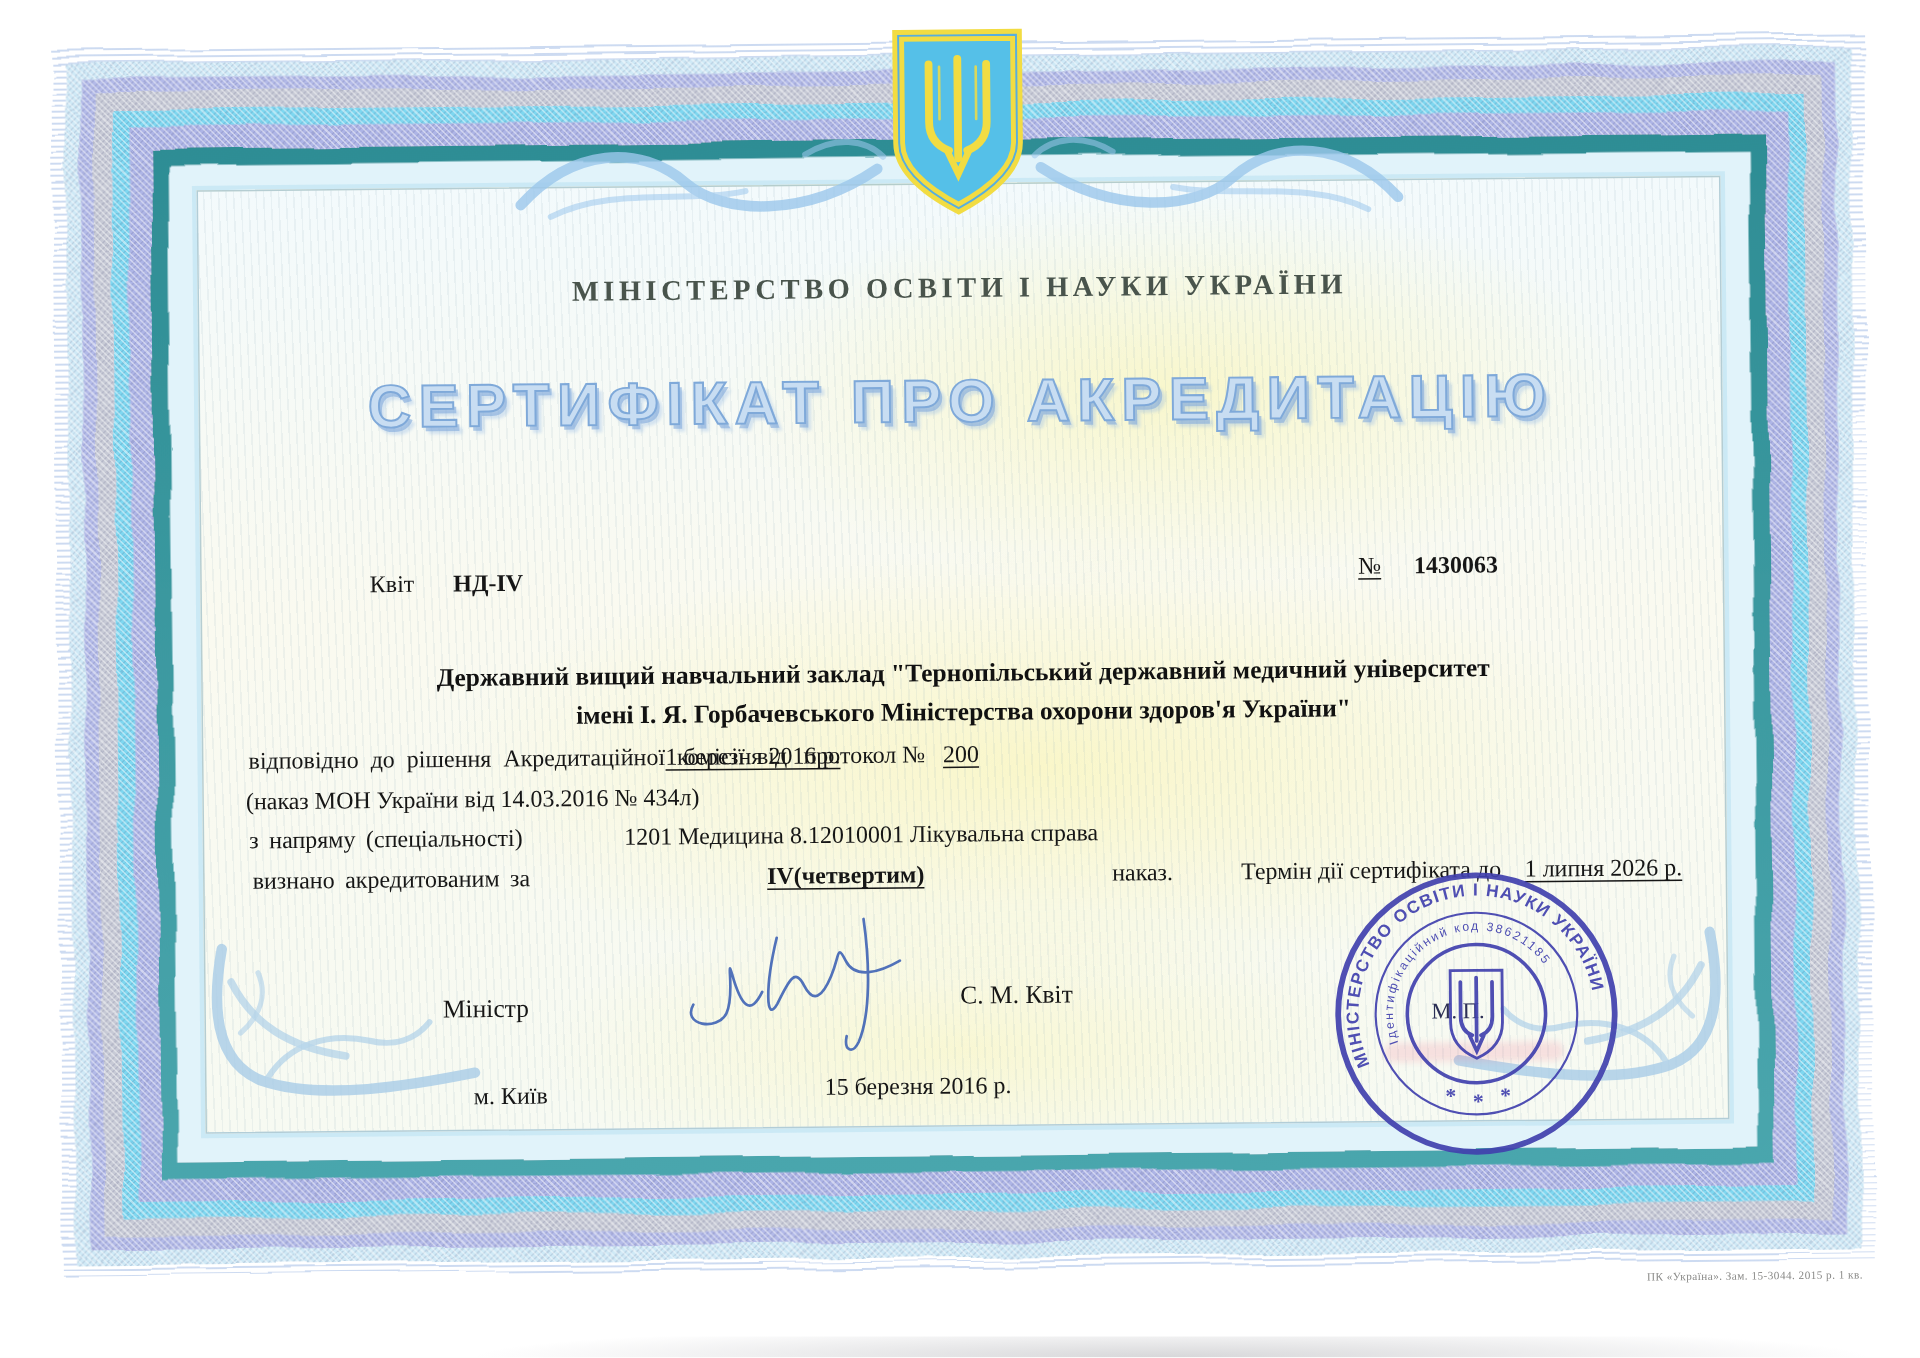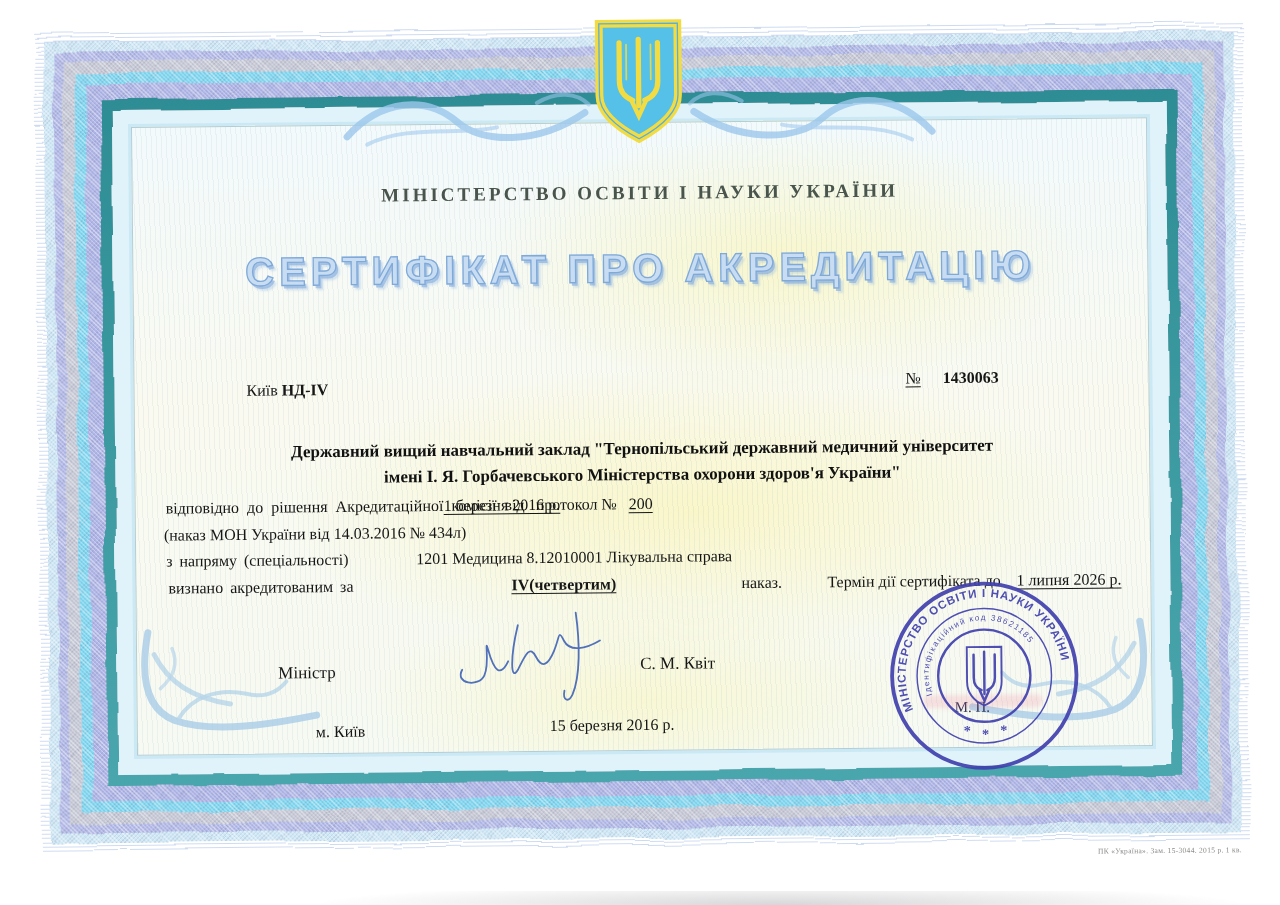--- a/index.html
+++ b/index.html
@@ -134,22 +134,22 @@
           <path d="M55,26 V102" stroke-width="6"></path>
           <path d="M47,97 L55,114 L63,97" stroke-width="5"></path>
           <path d="M41,32 V72 M69,32 V72" stroke-width="2" opacity=".85"></path>
         </g>
       </svg>
 
       <div class="abs ministry">МІНІСТЕРСТВО ОСВІТИ І НАУКИ УКРАЇНИ</div>
       <div class="abs title">СЕРТИФІКАТ ПРО АКРЕДИТАЦІЮ</div>
 
       <div class="abs bodytext" style="left:207px;top:348px">
-        <span>Київ</span>
-        <span class="b" style="">НД-IV</span>
+        <span>Квіт</span>
+        <span class="b" style="margin-left:22px">НД-IV</span>
       </div>
       <div class="abs bodytext" style="left:866px;top:342px">
         <span class="u">№</span>
         <span class="b" style="margin-left:18px">1430063</span>
       </div>
 
       <div class="abs inst" style="top:409px">Державний вищий навчальний заклад "Тернопільський державний медичний університет</div>
       <div class="abs inst" style="top:435px">імені І. Я. Горбачевського Міністерства охорони здоров'я України"</div>
 
       <div class="abs bodytext" style="left:0;right:0;top:465px;height:24px">
@@ -167,35 +167,35 @@
       </div>
 
       <div class="abs bodytext" style="left:0;right:0;top:545px;height:24px">
         <span class="abs" style="left:127px;word-spacing:3px">визнано акредитованим за</span>
         <span class="abs u b" style="left:470px">IV(четвертим)</span>
         <span class="abs" style="left:700px">наказ.</span>
         <span class="abs" style="left:786px">Термін дії сертифіката до</span>
         <span class="abs u" style="left:975px">1 липня 2026 р.</span>
       </div>
 
-      <div class="abs bodytext" style="left:236px;top:630px;font-size:17px">Міністр</div>
+      <div class="abs bodytext" style="left:253px;top:630px;font-size:17px">Міністр</div>
       <div class="abs bodytext sig-name" style="left:598px;top:624px">С. М. Квіт</div>
 
       <svg class="abs sign-wrap" viewBox="0 0 230 120">
         <g fill="none" stroke="#3f63b5" stroke-width="1.8" stroke-linecap="round" opacity=".9">
           <path d="M28,78 C20,92 44,96 50,84 C56,72 50,44 54,58 C60,80 66,86 74,70"></path>
           <path d="M84,34 C76,66 76,92 84,78 C92,62 96,54 102,66 C108,78 114,74 120,60 C126,46 124,38 130,50 C136,62 152,58 166,50"></path>
           <path d="M142,22 C146,52 146,86 138,104 C134,112 128,110 130,100"></path>
         </g>
       </svg>
 
       <div class="abs bodytext" style="left:273px;top:690px">м. Київ</div>
       <div class="abs bodytext" style="left:507px;top:686px">15 березня 2016 р.</div>
 
-      <div class="abs mp" style="left:912px;top:672px">М. П.</div>
+      <div class="abs mp" style="left:912px;top:640px">М. П.</div>
       <div class="abs pinkmark"></div>
 
       <svg class="abs stamp-wrap" viewBox="0 0 200 200">
         <defs>
           <path id="tp-outer" d="M 25.7,134.7 A 82,82 0 1 1 174.3,134.7"></path>
           <path id="tp-inner" d="M 45.5,119.8 A 58,58 0 1 1 154.5,119.8"></path>
         </defs>
         <g stroke="#4141ae" fill="none">
           <circle cx="100" cy="100" r="96" stroke-width="4"></circle>
           <circle cx="100" cy="100" r="70" stroke-width="1.5"></circle>

